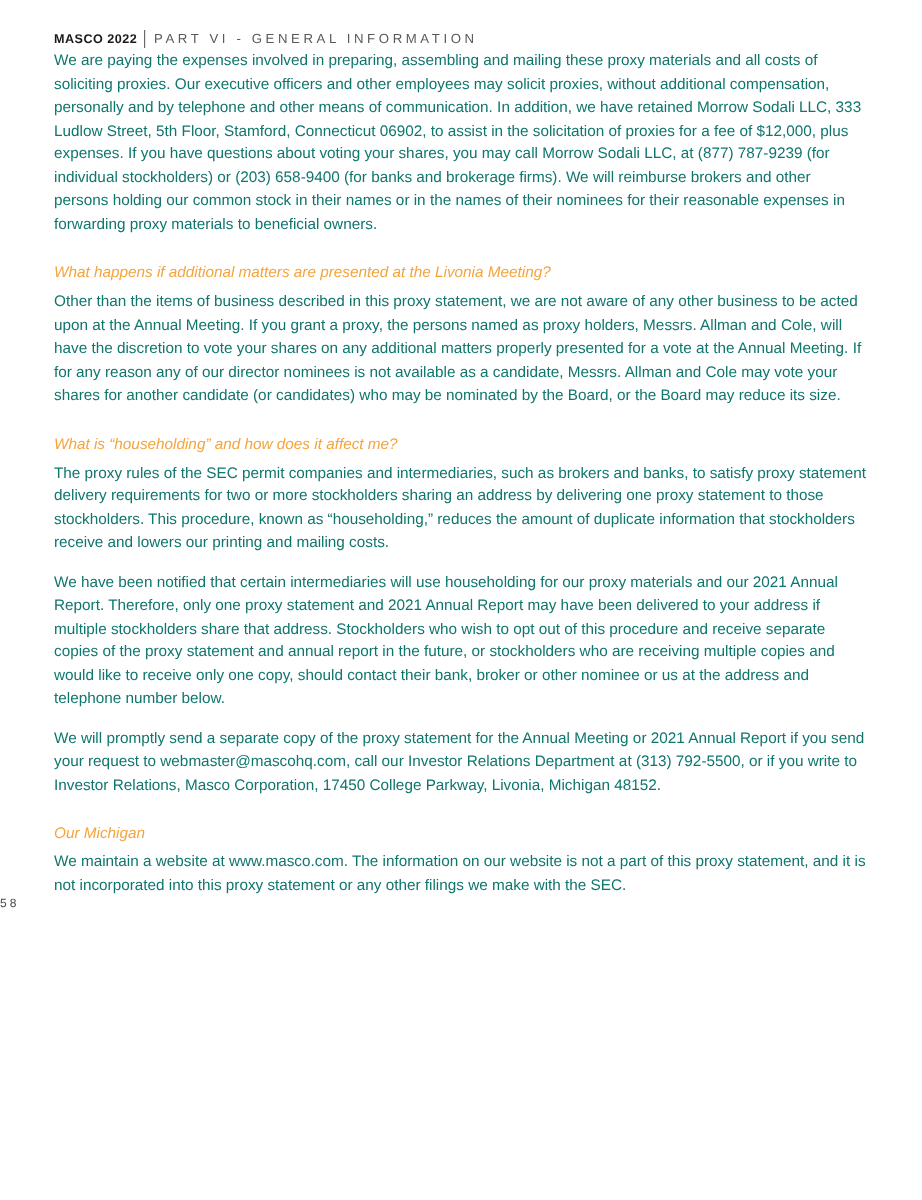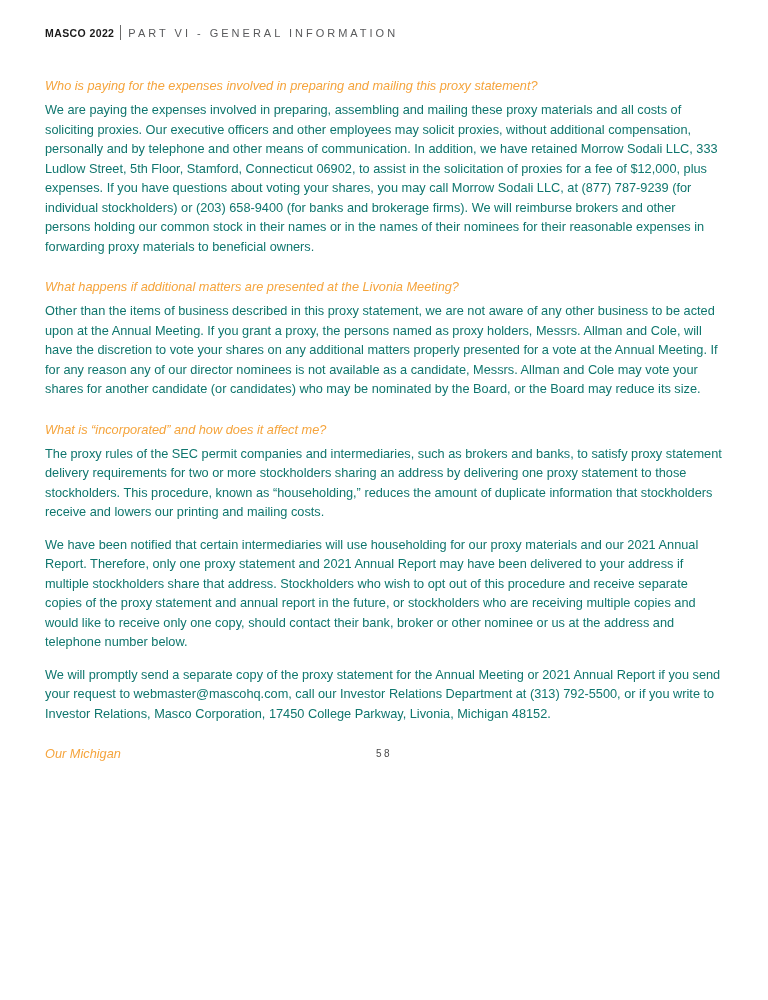--- a/index.html
+++ b/index.html
@@ -64,57 +64,56 @@
     color: #0f766e;
     margin: 0 0 13px 0;
     text-align: left;
   }
   
   .page-number {
     position: absolute;
     bottom: 26px;
     left: 0;
     width: 768px;
-    text-align: center;
     font-size: 10px;
     color: #4a4a4a;
     letter-spacing: 2.5px;
   }
 </style>
 </head>
 <body>
 
 <div class="page">
 
   <div class="header">
     <span class="brand">MASCO 2022</span>
     <span class="header-divider"></span>
     <span class="section-label">PART VI - GENERAL INFORMATION</span>
   </div>
 
   <div class="content">
 
     <div class="section">
-      <h2 class="question">Who is paying for the expenses involved in preparing and mailing this proxy statement?</h2>
       <p class="body-text">We are paying the expenses involved in preparing, assembling and mailing these proxy materials and all costs of soliciting proxies. Our executive officers and other employees may solicit proxies, without additional compensation, personally and by telephone and other means of communication. In addition, we have retained Morrow Sodali LLC, 333 Ludlow Street, 5th Floor, Stamford, Connecticut 06902, to assist in the solicitation of proxies for a fee of $12,000, plus expenses. If you have questions about voting your shares, you may call Morrow Sodali LLC, at (877) 787-9239 (for individual stockholders) or (203) 658-9400 (for banks and brokerage firms). We will reimburse brokers and other persons holding our common stock in their names or in the names of their nominees for their reasonable expenses in forwarding proxy materials to beneficial owners.</p>
     </div>
 
     <div class="section">
       <h2 class="question">What happens if additional matters are presented at the Livonia Meeting?</h2>
       <p class="body-text">Other than the items of business described in this proxy statement, we are not aware of any other business to be acted upon at the Annual Meeting. If you grant a proxy, the persons named as proxy holders, Messrs. Allman and Cole, will have the discretion to vote your shares on any additional matters properly presented for a vote at the Annual Meeting. If for any reason any of our director nominees is not available as a candidate, Messrs. Allman and Cole may vote your shares for another candidate (or candidates) who may be nominated by the Board, or the Board may reduce its size.</p>
     </div>
 
     <div class="section">
-      <h2 class="question">What is “incorporated” and how does it affect me?</h2>
+      <h2 class="question">What is “householding” and how does it affect me?</h2>
       <p class="body-text">The proxy rules of the SEC permit companies and intermediaries, such as brokers and banks, to satisfy proxy statement delivery requirements for two or more stockholders sharing an address by delivering one proxy statement to those stockholders. This procedure, known as “householding,” reduces the amount of duplicate information that stockholders receive and lowers our printing and mailing costs.</p>
       <p class="body-text">We have been notified that certain intermediaries will use householding for our proxy materials and our 2021 Annual Report. Therefore, only one proxy statement and 2021 Annual Report may have been delivered to your address if multiple stockholders share that address. Stockholders who wish to opt out of this procedure and receive separate copies of the proxy statement and annual report in the future, or stockholders who are receiving multiple copies and would like to receive only one copy, should contact their bank, broker or other nominee or us at the address and telephone number below.</p>
       <p class="body-text">We will promptly send a separate copy of the proxy statement for the Annual Meeting or 2021 Annual Report if you send your request to webmaster@mascohq.com, call our Investor Relations Department at (313) 792-5500, or if you write to Investor Relations, Masco Corporation, 17450 College Parkway, Livonia, Michigan 48152.</p>
     </div>
 
     <div class="section">
       <h2 class="question">Our Michigan</h2>
+      <p class="body-text">We maintain a website at www.masco.com. The information on our website is not a part of this proxy statement, and it is not incorporated into this proxy statement or any other filings we make with the SEC.</p>
     </div>
 
   </div>
 
   <div class="page-number">58</div>
 
 </div>
 
 </body></html>

